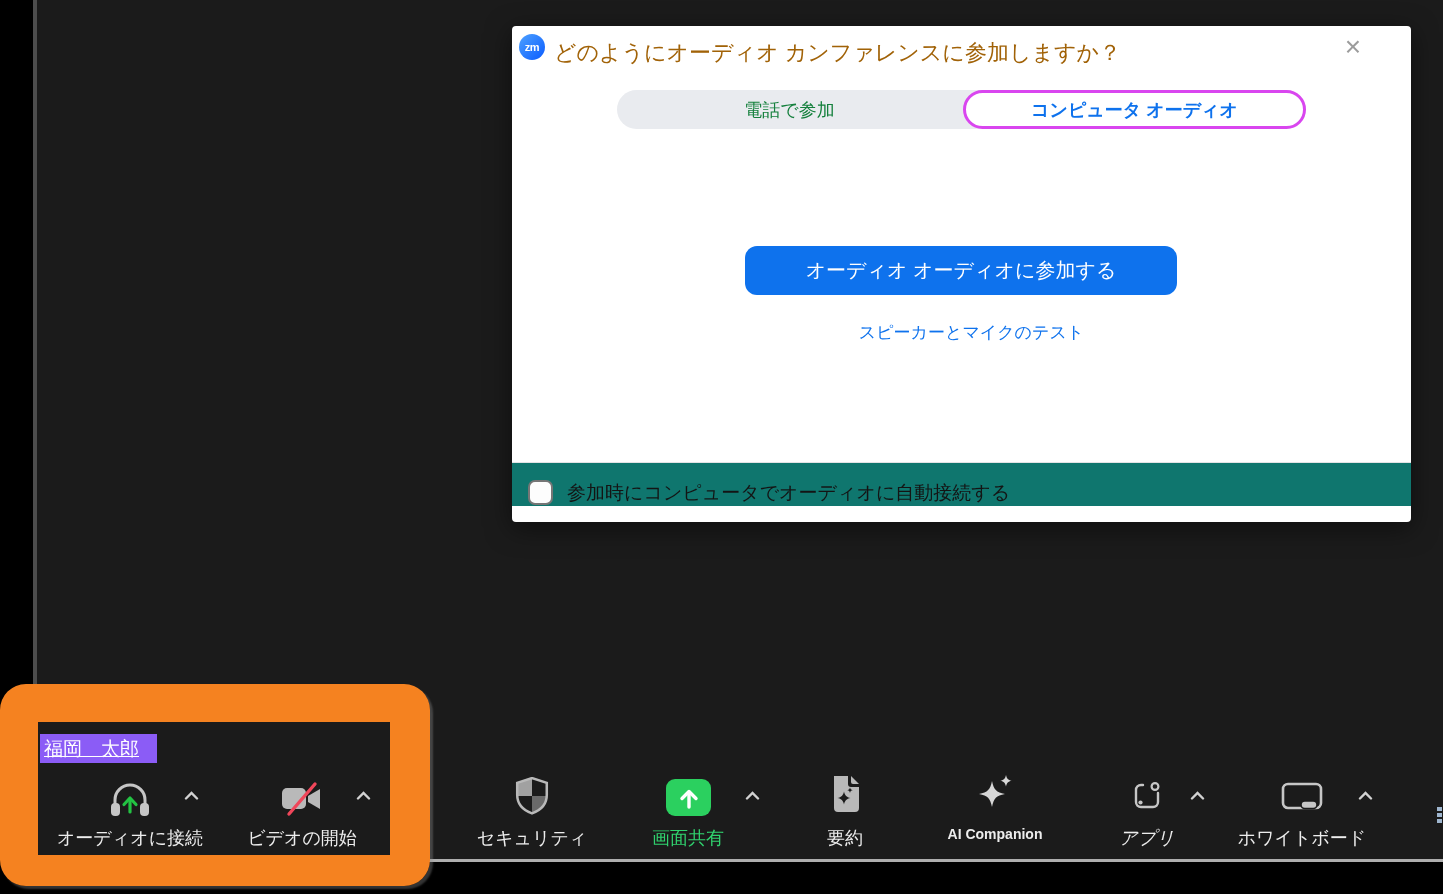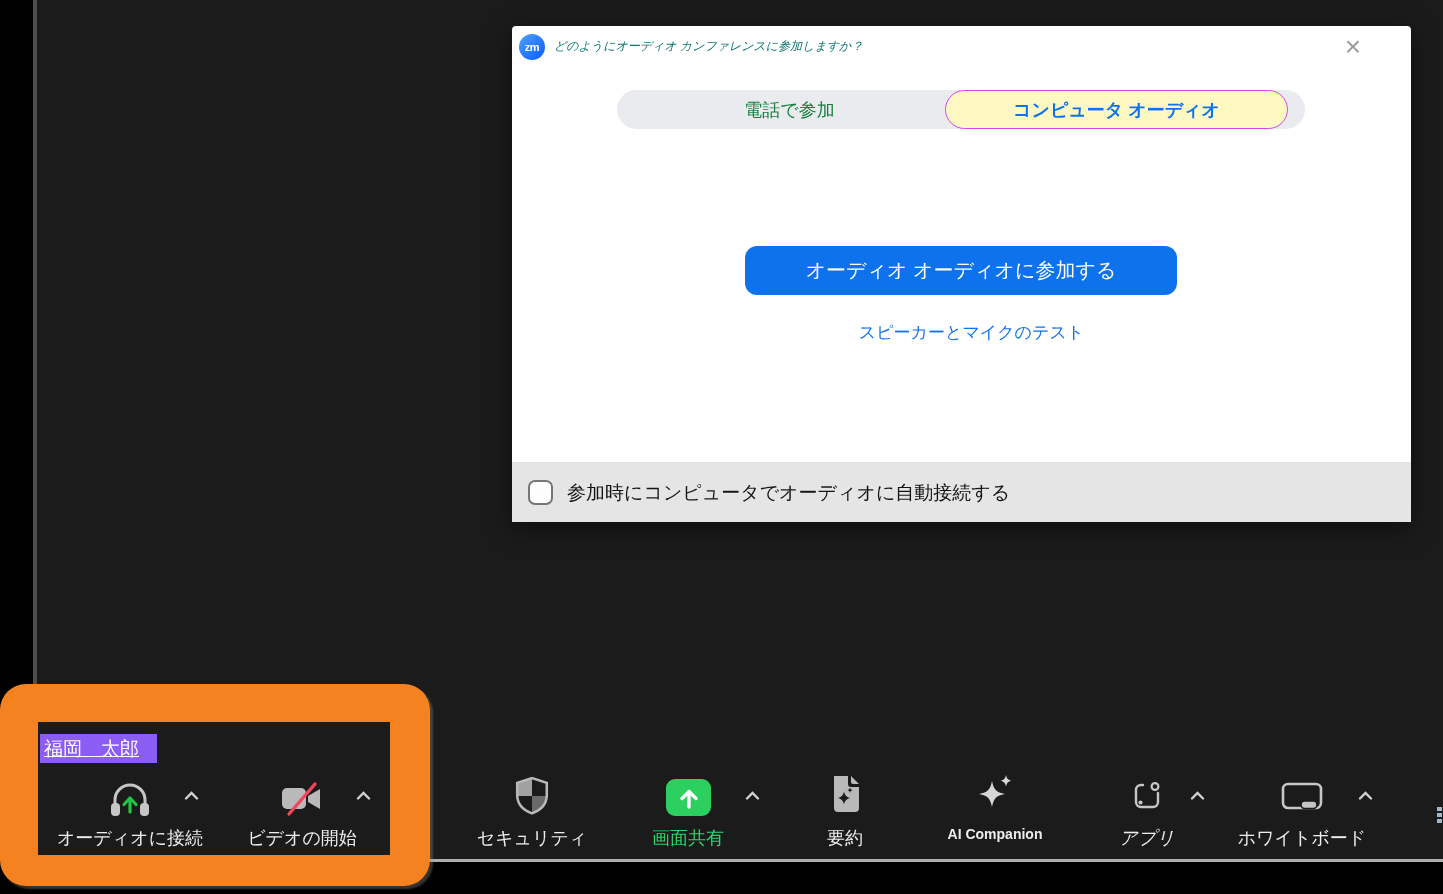--- a/index.html
+++ b/index.html
@@ -12,37 +12,37 @@
   .v-line  { position:absolute; left:33px; top:0; width:4px; height:862px; background:#4d4d4d; }
   .h-line  { position:absolute; left:37px; top:859px; width:1406px; height:3px; background:#aeaeae; }
 
   
   .dialog { position:absolute; left:512px; top:26px; width:899px; height:496px; background:#ffffff;
             border-radius:4px; box-shadow:0 6px 26px rgba(0,0,0,.5); }
   .dlg-header { position:absolute; left:0; top:0; width:100%; height:44px; }
   .zm-badge { position:absolute; left:7px; top:8px; width:26px; height:26px; border-radius:50%;
               background:linear-gradient(135deg,#4da1ff,#0b5cff); color:#fff; font-size:11px; font-weight:700;
               display:flex; align-items:center; justify-content:center; letter-spacing:-.5px; }
-  .dlg-title { position:absolute; left:42px; top:12px; font-size:12px; color:#0f766e;font-style:italic; }
+  .dlg-title { position:absolute; left:42px; top:12px; font-size:22px; color:#a16207; }
   .dlg-close { position:absolute; right:42px; top:5px; width:32px; height:32px; color:#9c9c9c; font-size:28px;
                font-weight:300; display:flex; align-items:center; justify-content:center; cursor:default; }
 
   .tabs { position:absolute; left:105px; top:64px; width:688px; height:39px; background:#e9ebef; border-radius:20px; }
   .tab  { position:absolute; top:0; height:39px; display:flex; align-items:center; justify-content:center; font-size:18px; }
   .tab-phone { left:0; width:345px; color:#15803d; }
-  .tab-computer { left:328px; width:343px; background:#fef9c3; border:1px solid #d946ef; border-radius:20px;
+  .tab-computer { left:346px; width:343px; background:#ffffff; border:3px solid #d946ef; border-radius:20px;
                   color:var(--accent_blue); font-weight:700; }
 
   .join-btn { position:absolute; left:233px; top:220px; width:432px; height:49px; border:none; border-radius:12px;
               background:var(--accent_blue); color:#fff; font-size:20px; font-weight:500;
               display:flex; align-items:center; justify-content:center; font-family:inherit; }
   .test-link { position:absolute; left:0; top:295px; width:100%; text-align:center; font-size:17px;
                color:var(--accent_blue);padding-left:20px; }
 
-  .dlg-footer { position:absolute; left:0; top:436px; width:100%; height:60px; background:#e5e5e5;
+  .dlg-footer { position:absolute; left:0; top:436px; width:100%; height:44px; background:#0f766e;
                 border-top:1px solid #e3e3e5; display:flex; align-items:center; }
   .checkbox { position:absolute; left:16px; top:17px; width:25px; height:25px; border:2px solid #767676;
               border-radius:7px; background:#fdfdfd; }
   .chk-label { position:absolute; left:55px; top:0; height:60px; display:flex; align-items:center;
                font-size:19px; color:#141414; }
 
   
   .name-tag { position:absolute; left:40px; top:734px; min-width:117px; height:29px; background:#8b5cf6;
               color:#fff; font-size:19px; display:flex; align-items:center; padding:0 8px 0 4px;text-decoration:underline; }
   .tb-icon { position:absolute; }

